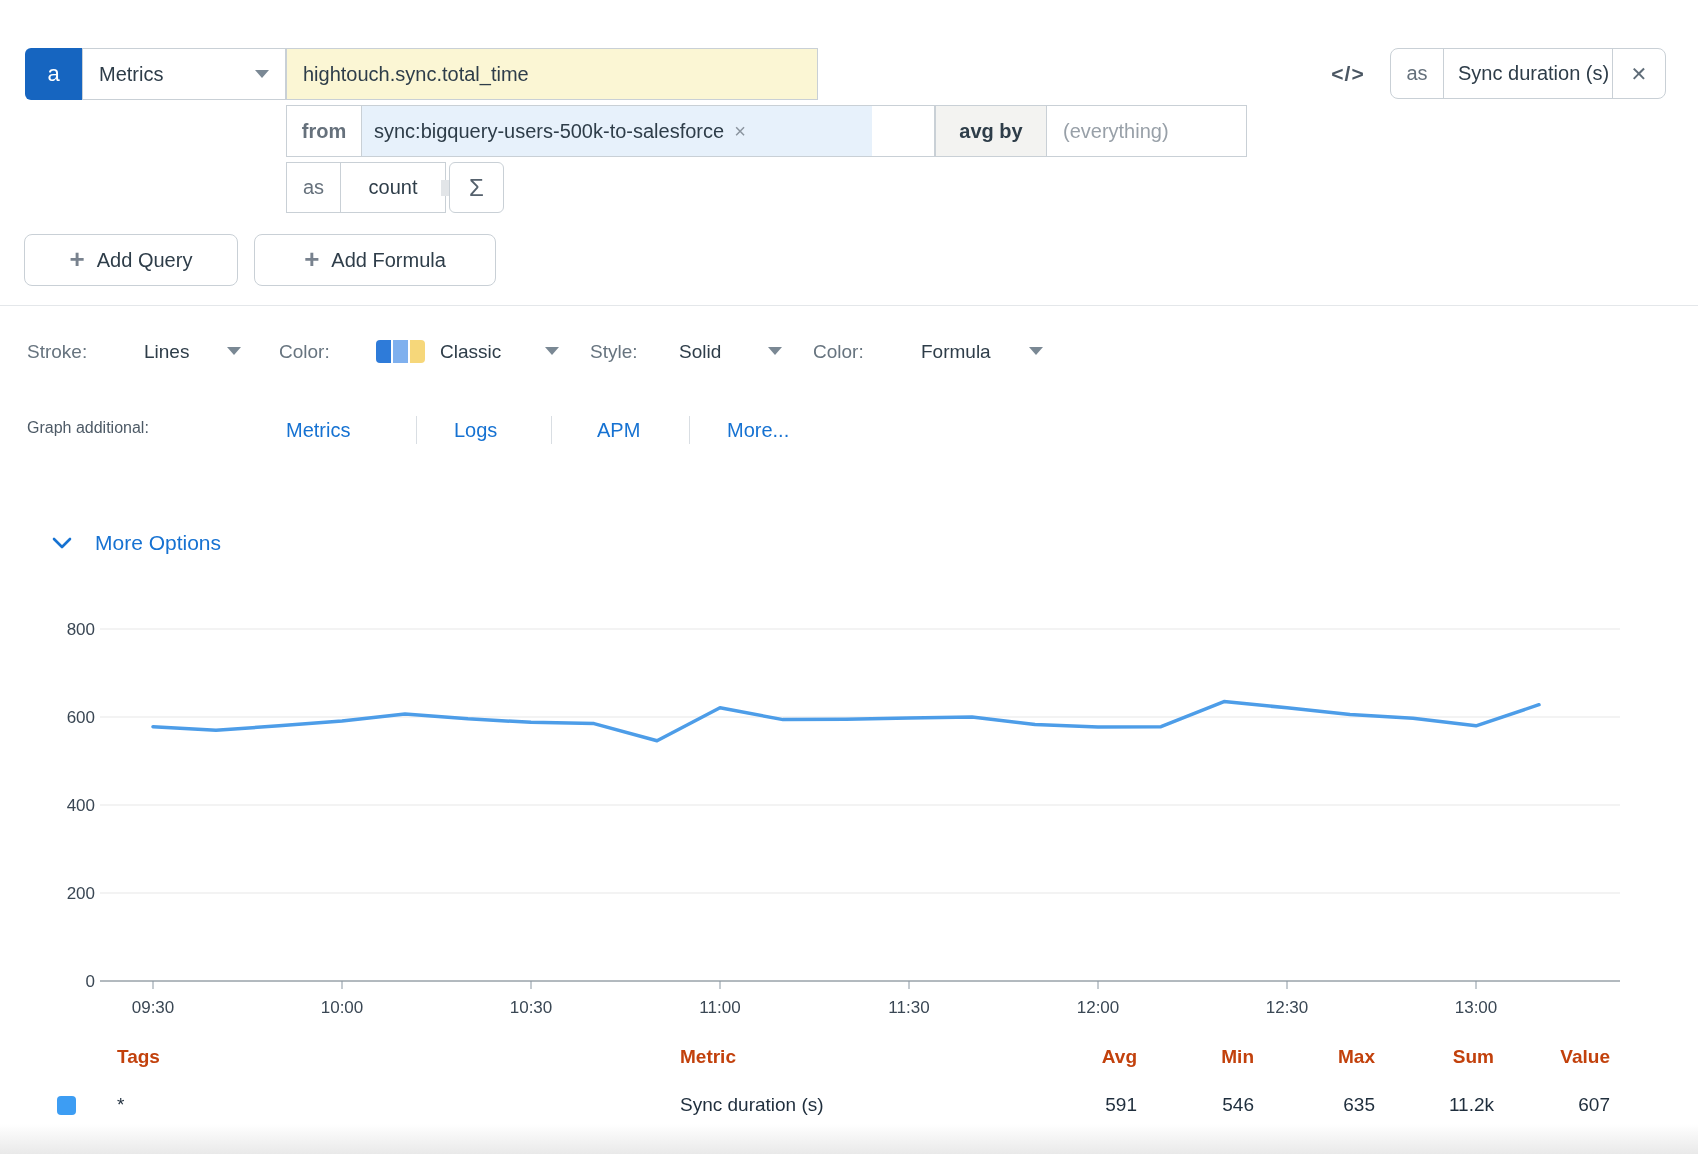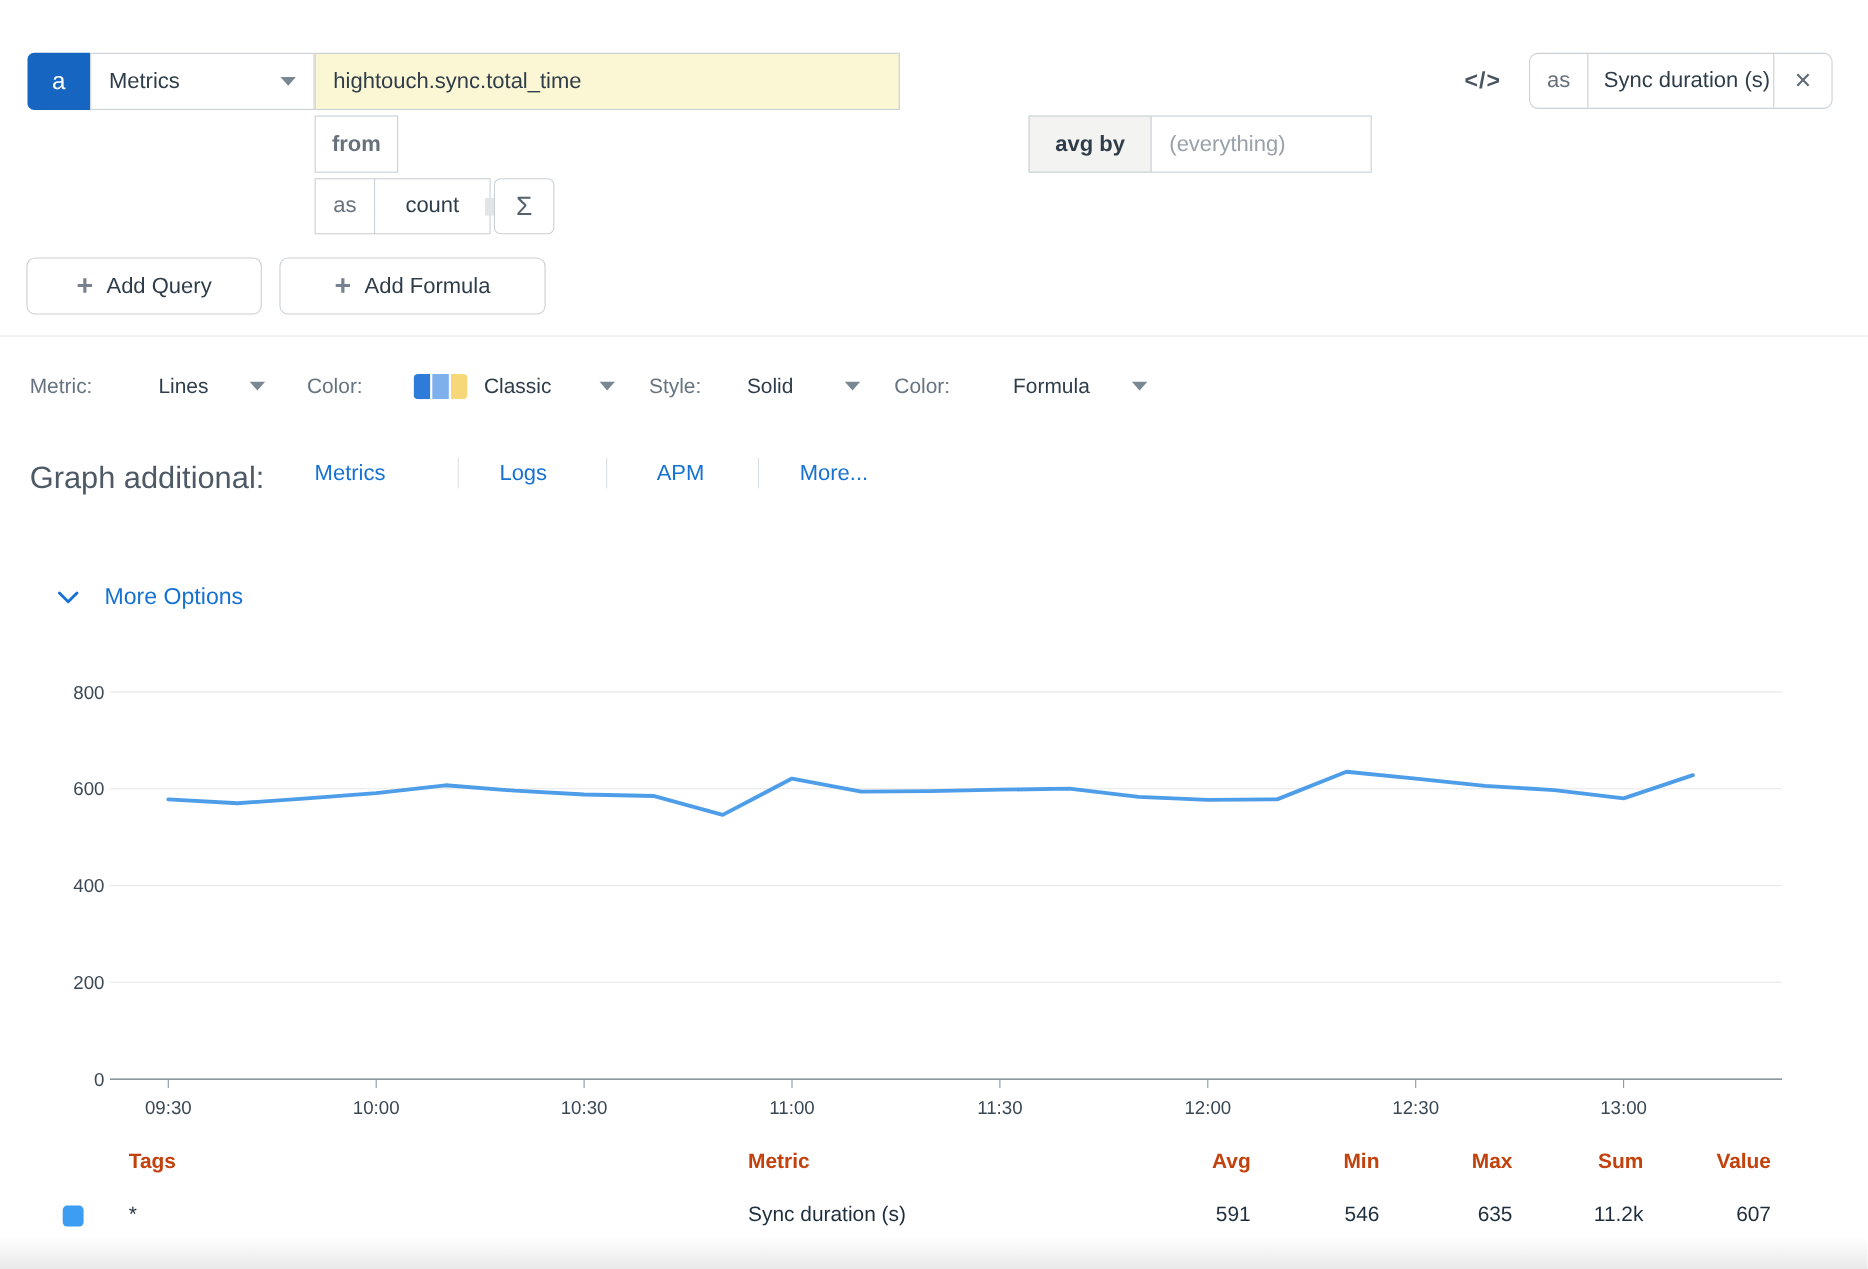--- a/index.html
+++ b/index.html
@@ -76,21 +76,21 @@
   .disp-label { position:absolute; top:341px; font-size:19px; color:#67747f; }
   .disp-value { position:absolute; top:341px; font-size:19px; color:#2e3d49; cursor:pointer; }
   .chev { width:0; height:0; border-left:7px solid transparent; border-right:7px solid transparent;
     border-top:8px solid #7a8894; display:inline-block; }
   .chev-abs { position:absolute; top:347px; }
   .palette-swatch { position:absolute; left:376px; top:340px; width:49px; height:23px;
     display:flex; gap:2px; border-radius:4px; overflow:hidden; cursor:pointer; }
   .palette-swatch span { flex:1; }
 
   
-  .ga-label { position:absolute; left:27px; top:419px; font-size:28px; color:#4d5a66; }
+  .ga-label { position:absolute; left:27px; top:419px; font-size:16px; color:#4d5a66; }
   .ga-link { position:absolute; top:419px; font-size:20px; color:#1672d2; cursor:pointer; }
   .ga-sep { position:absolute; top:416px; width:1px; height:28px; background:#d9dee3; }
 
   
   .more-options { position:absolute; left:51px; top:531px; display:flex; align-items:center;
     gap:22px; color:#1672d2; font-size:21px; cursor:pointer; }
 
   
   .chart-wrap { position:absolute; left:0; top:600px; width:1698px; height:440px; }
   .axis-label { font-family:"Liberation Sans", sans-serif; font-size:17px; fill:#3a4754; }
@@ -113,20 +113,26 @@
   <div class="letter-badge">a</div>
   <div class="metrics-select">
     <span>Metrics</span>
     <span class="chev"></span>
   </div>
   <div class="metric-input">
     <span>hightouch.sync.total_time</span>
   </div>
 
   <div class="from-label">from</div>
+  <div class="filter-input">
+    <div class="filter-chip">
+      <span>sync:bigquery-users-500k-to-salesforce</span>
+      <span class="chip-x">×</span>
+    </div>
+  </div>
   <div class="aggregator-btn">avg by</div>
   <div class="groupby-input">
     <span>(everything)</span>
   </div>
 
   <div class="as-label">as</div>
   <div class="rollup-input">count</div>
   <div class="sigma-connector"></div>
   <div class="sigma-btn">Σ</div>
 
@@ -141,21 +147,21 @@
     <span class="plus-ic">+</span>
     <span>Add Query</span>
   </div>
   <div class="add-btn add-formula-btn">
     <span class="plus-ic">+</span>
     <span>Add Formula</span>
   </div>
 
   <div class="divider"></div>
 
-  <div class="disp-label" style="left:27px">Metric:</div>
+  <div class="disp-label" style="left:27px">Stroke:</div>
   <div class="disp-value" style="left:144px">Lines</div>
   <span class="chev chev-abs" style="left:227px"></span>
 
   <div class="disp-label" style="left:279px">Color:</div>
   <div class="palette-swatch">
     <span style="background: rgb(46, 123, 217);"></span>
     <span style="background: rgb(127, 176, 238);"></span>
     <span style="background: rgb(246, 215, 122);"></span>
   </div>
   <div class="disp-value" style="left:440px">Classic</div>

